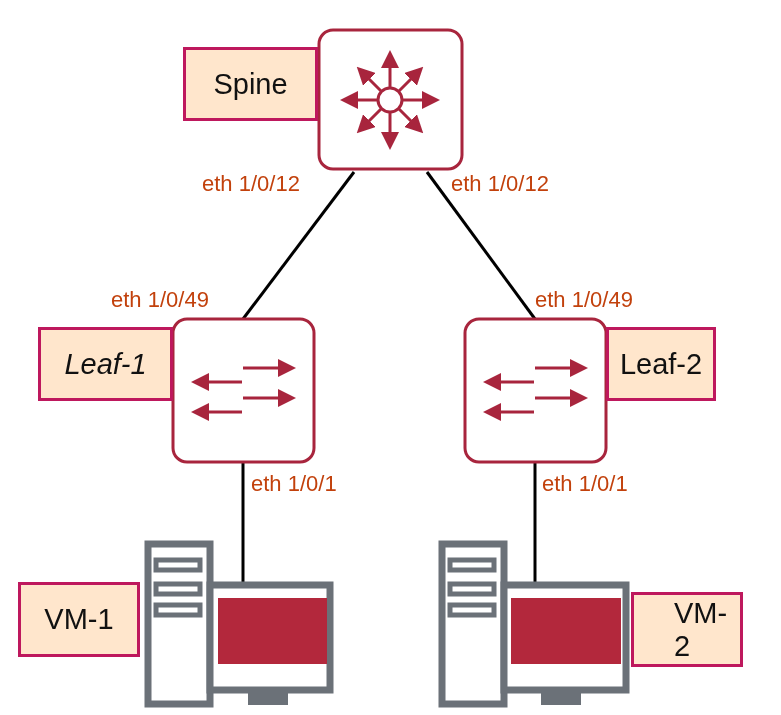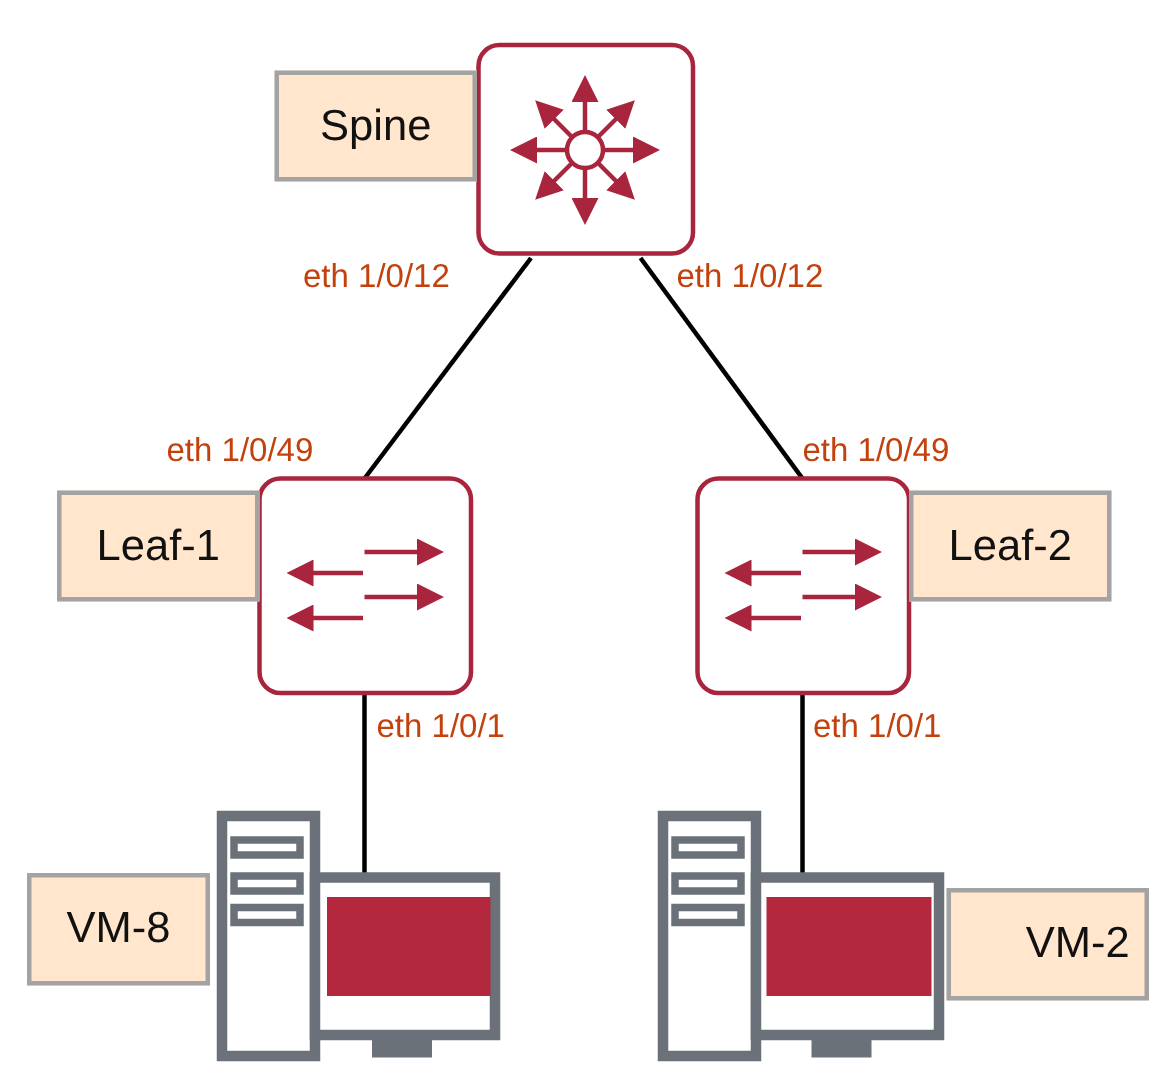--- a/index.html
+++ b/index.html
@@ -1,20 +1,20 @@
 <!DOCTYPE html>
 <html><head>
   <meta charset="utf-8">
   <style>
     html, body { margin: 0; padding: 0; background: #ffffff; }
     body { width: 781px; height: 715px; position: relative; overflow: hidden;
            font-family: "Liberation Sans", sans-serif; }
     svg.diagram { position: absolute; left: 0; top: 0; }
     .label-box { position: absolute; box-sizing: border-box; background: #ffe6cc;
-                 border: 3px solid #a3a3a3; display: flex; align-items: center;
+                 border: 3px solid #be185d; display: flex; align-items: center;
                  justify-content: center; font-size: 29px; color: #111; }
     .port { position: absolute; font-size: 22px; color: #c2410c; white-space: nowrap; line-height: 1; }
   </style>
 </head>
 <body>
 
 <svg class="diagram" width="781" height="715" viewBox="0 0 781 715">
   <defs>
     <marker id="ah" markerWidth="6" markerHeight="6" refX="4" refY="3" orient="auto" markerUnits="strokeWidth">
       <path d="M0,0 L6,3 L0,6 z" fill="#a8253d"></path>
@@ -80,23 +80,23 @@
       <rect x="450" y="584" width="44" height="10" fill="#fff" stroke="#6b7178" stroke-width="5"></rect>
       <rect x="450" y="605" width="44" height="10" fill="#fff" stroke="#6b7178" stroke-width="5"></rect>
       <rect x="504" y="585" width="122" height="105" fill="#fff" stroke="#6b7178" stroke-width="7"></rect>
       <rect x="511" y="598" width="110" height="66" fill="#b3283c"></rect>
       <rect x="541" y="693" width="40" height="12" fill="#6b7178"></rect>
     </g>
   </g>
 </svg>
 
 <div class="label-box" style="left:183px; top:47px; width:135px; height:74px;">Spine</div>
-<div class="label-box" style="left:38px; top:327px; width:135px; height:74px;">Leaf-1</div>
-<div class="label-box" style="left:606px; top:327px; width:135px; height:74px;">Leaf-2</div>
-<div class="label-box" style="left:18px; top:582px; width:122px; height:75px;">VM-8</div>
-<div class="label-box" style="left:631px; top:592px; width:135px; height:75px;padding-left:40px;">VM-2</div>
+<div class="label-box" style="left:38px; top:327px; width:135px; height:74px;font-style:italic;">Leaf-1</div>
+<div class="label-box" style="left:606px; top:327px; width:110px; height:74px;">Leaf-2</div>
+<div class="label-box" style="left:18px; top:582px; width:122px; height:75px;">VM-1</div>
+<div class="label-box" style="left:631px; top:592px; width:112px; height:75px;padding-left:40px;">VM-2</div>
 
 <div class="port" style="left:202px; top:173px;">eth 1/0/12</div>
 <div class="port" style="left:451px; top:173px;">eth 1/0/12</div>
 <div class="port" style="left:111px; top:289px;">eth 1/0/49</div>
 <div class="port" style="left:535px; top:289px;">eth 1/0/49</div>
 <div class="port" style="left:251px; top:473px;">eth 1/0/1</div>
 <div class="port" style="left:542px; top:473px;">eth 1/0/1</div>
 
 </body></html>

